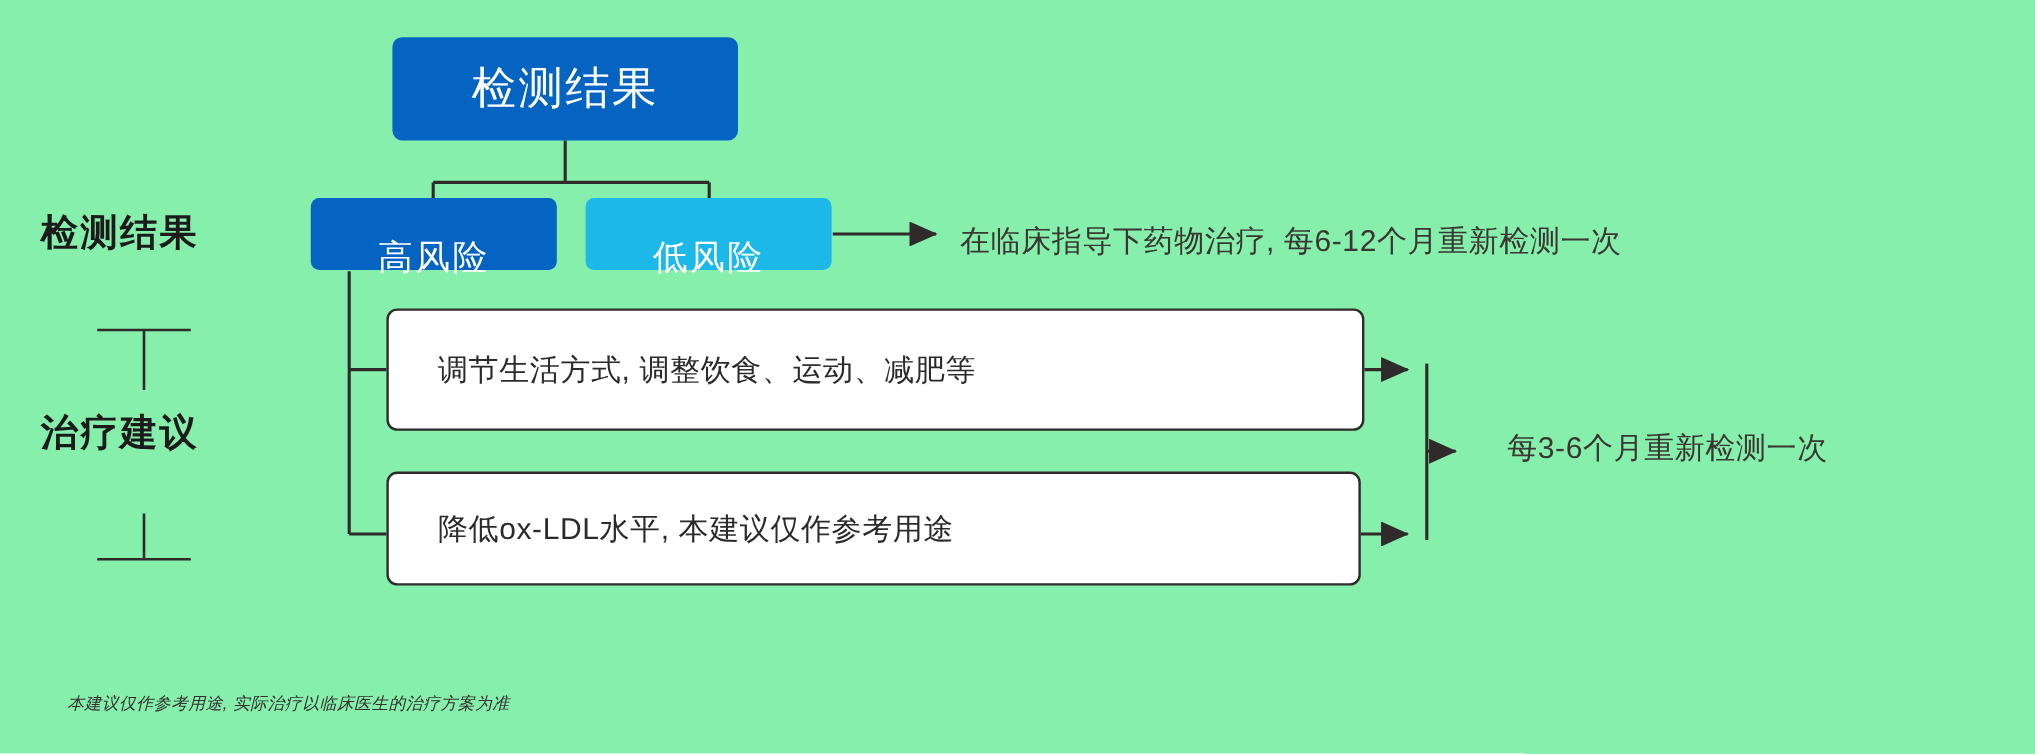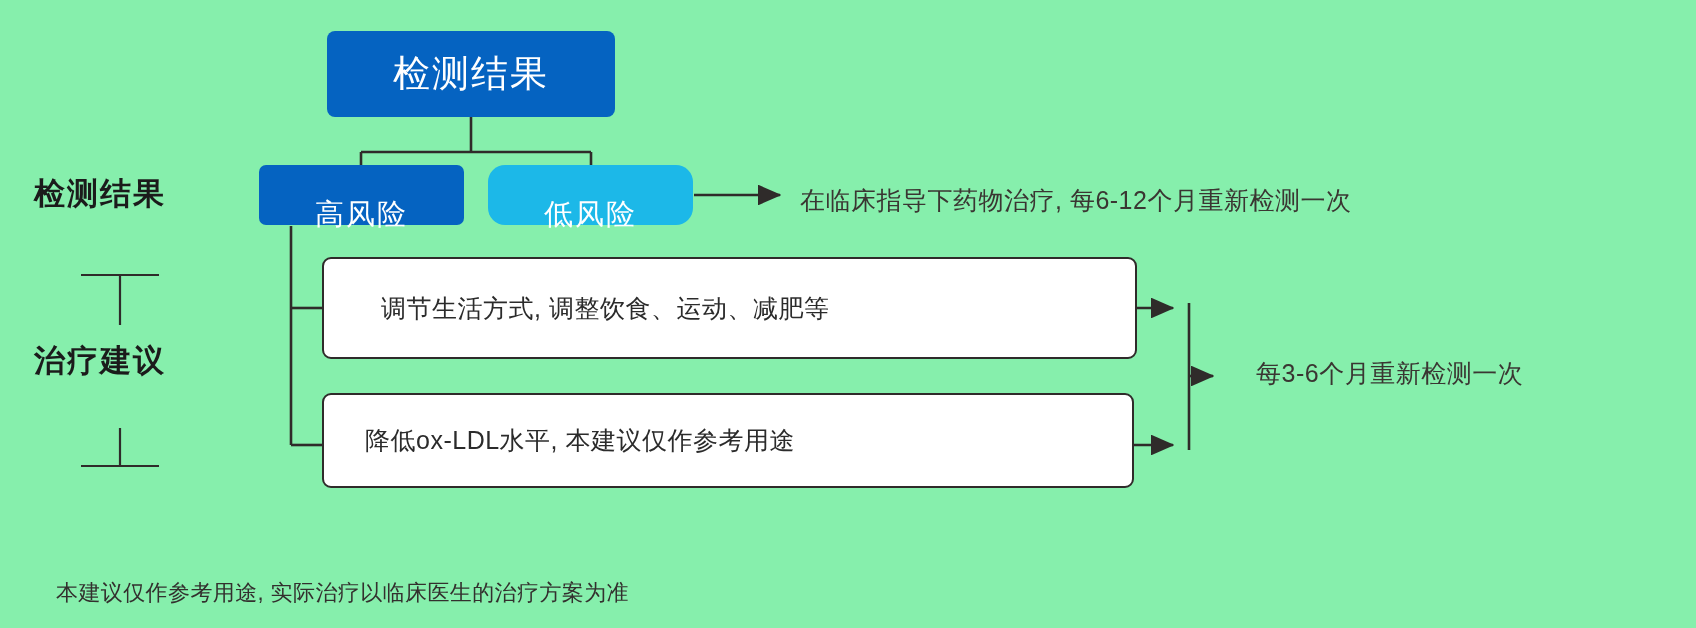--- a/index.html
+++ b/index.html
@@ -57,21 +57,21 @@
     height: 60px;
     background: #0563C1;
     border-radius: 7px;
   }
   #node-low {
     left: 488px;
     top: 165px;
     width: 205px;
     height: 60px;
     background: #1CB8E8;
-    border-radius: 17px;
+    border-radius: 7px;
   }
   #node-high .node-label,
   #node-low .node-label {
     color: #ffffff;
     font-size: 29px;
     letter-spacing: 2px;
     font-weight: 400;
     margin-top: 40px;
   }
 
@@ -83,21 +83,20 @@
     border-radius: 9px;
     background: #ffffff;
     display: flex;
     align-items: center;
   }
   #box-lifestyle {
     left: 322px;
     top: 257px;
     width: 815px;
     height: 102px;
-    padding-left: 16px;
   }
   #box-medication {
     left: 322px;
     top: 393px;
     width: 812px;
     height: 95px;
   }
   .advice-text {
     padding-left: 41px;
     font-size: 25px;
@@ -127,24 +126,25 @@
     white-space: nowrap;
   }
   #flow-low-text  { left: 800px; top: 184px; }
   #flow-high-text { left: 1225px; top: 357px; margin-left: 31px; }
 
   
   #footer-note {
     position: absolute;
     left: 56px;
     top: 578px;
-    font-size: 22px;
+    font-size: 14px;
     color: #33302e;
     letter-spacing: 0.4px;
     white-space: nowrap;
+    font-style: italic;
   }
 </style>
 </head>
 <body>
 
 <div id="canvas">
 
   <svg class="svg-layer" viewBox="0 0 1696 628">
     <defs>
       <marker id="arrowhead" markerWidth="9" markerHeight="8" refX="8.5" refY="4" orient="auto" markerUnits="strokeWidth">

